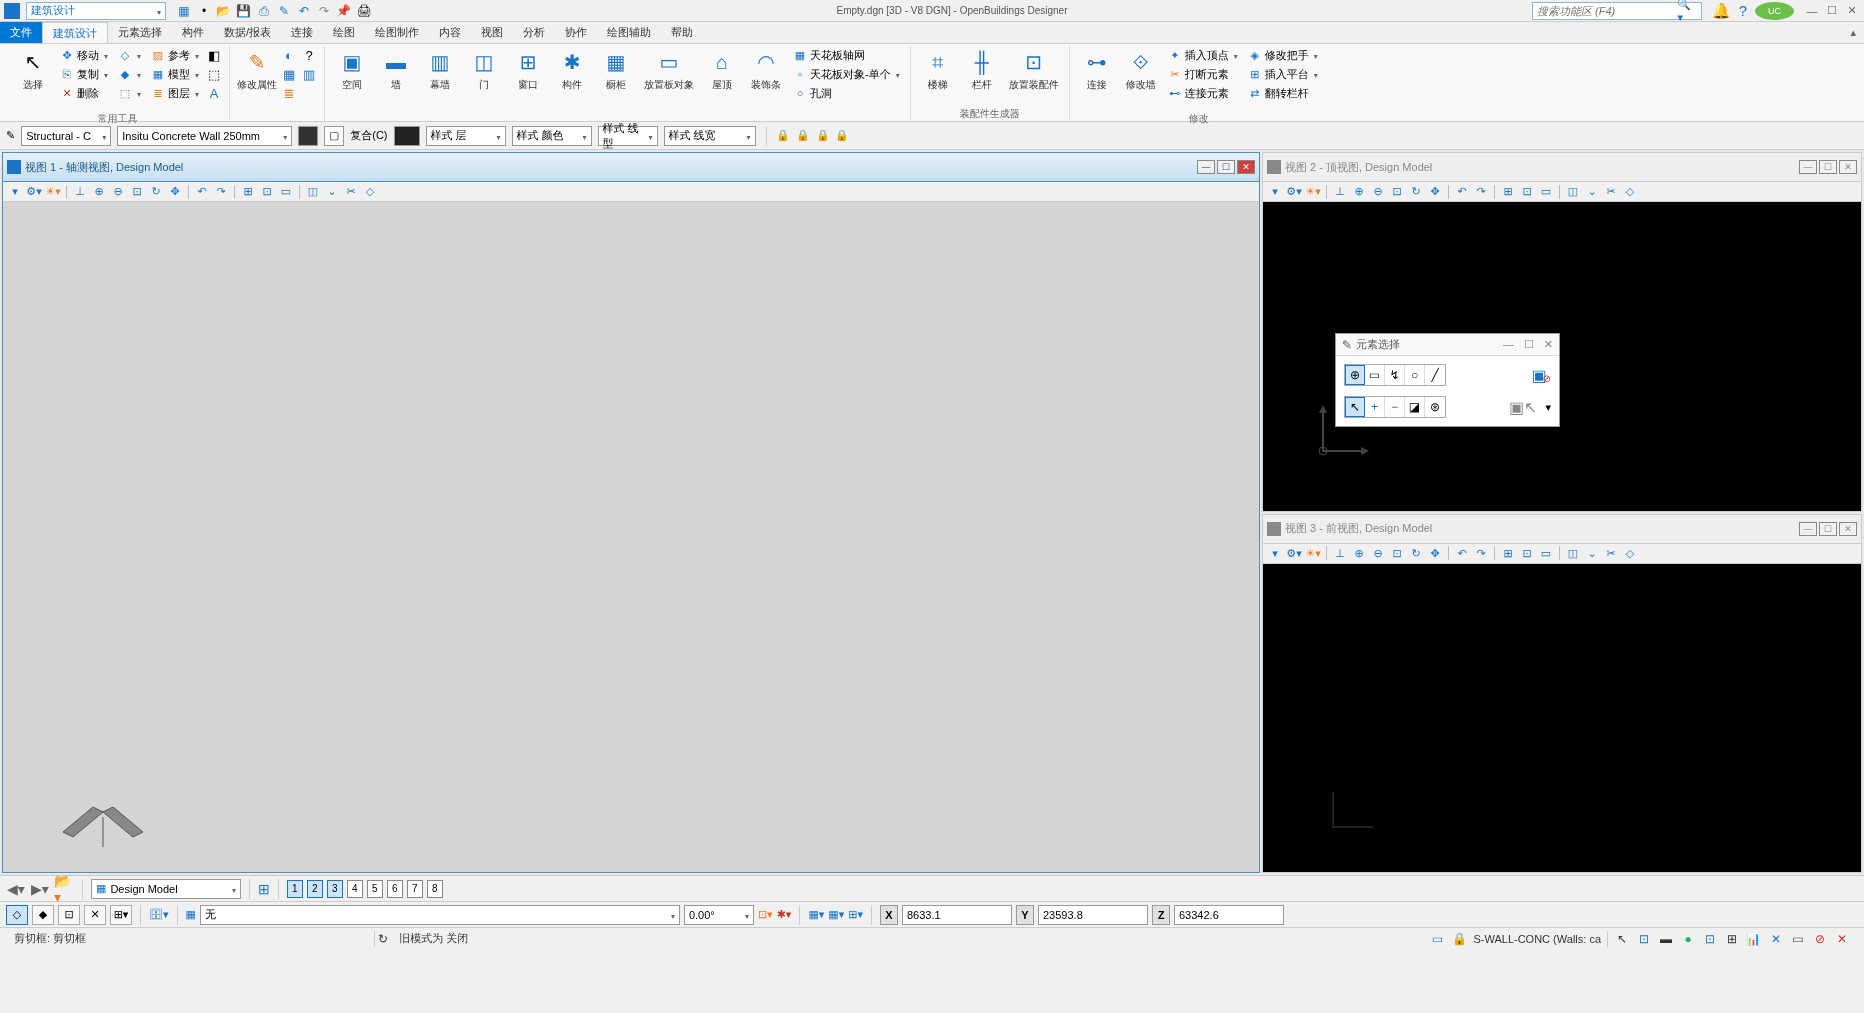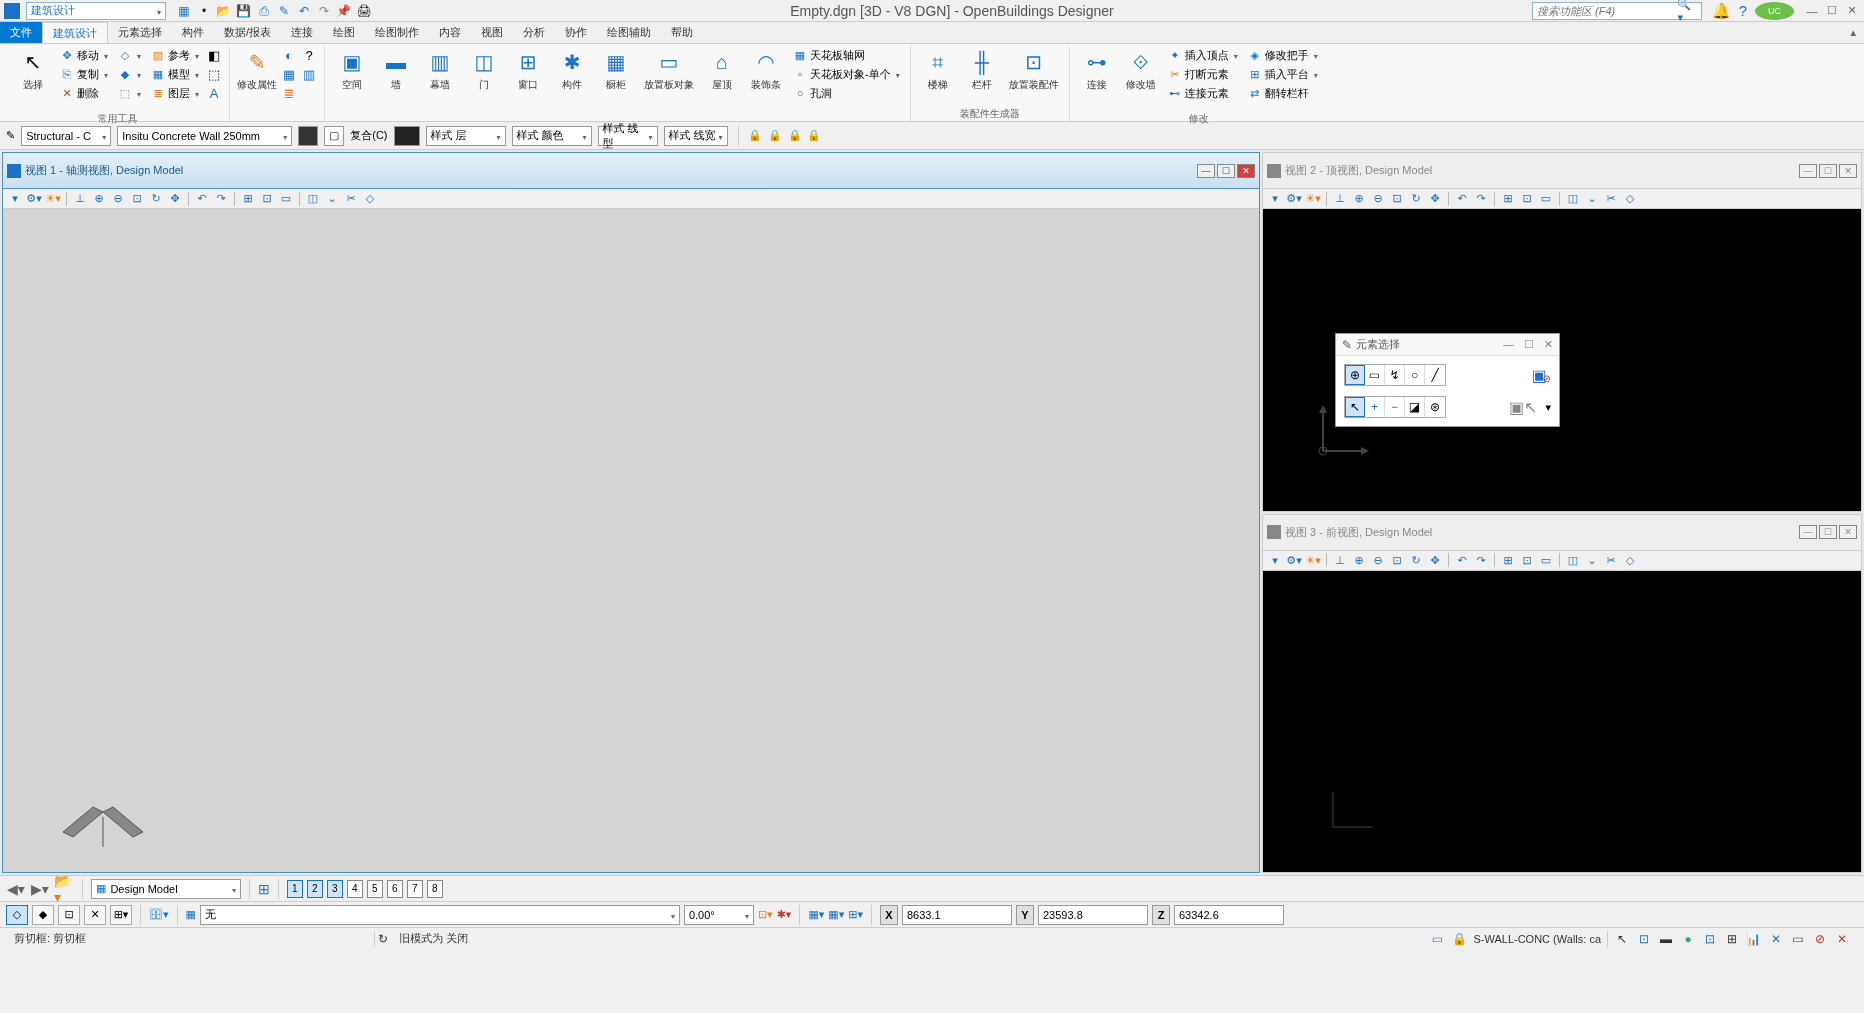--- a/index.html
+++ b/index.html
@@ -4,21 +4,21 @@
 <style>
 * { margin: 0; padding: 0; box-sizing: border-box; font-family: "Microsoft YaHei", Arial, sans-serif; font-size: 11px; }
 body { background: #f0f0f0; width: 1864px; height: 1013px; overflow: hidden; position: relative; }
 
 
 .titlebar { height: 22px; background: #f0f0f0; display: flex; align-items: center; border-bottom: 1px solid #ccc; padding: 0 4px; }
 .titlebar .app-icon { width: 16px; height: 16px; background: #1a73c7; margin-right: 6px; }
 .titlebar .workflow-dropdown { width: 140px; height: 18px; background: #fff; border: 1px solid #8ab4d8; font-size: 11px; padding: 0 4px; display: flex; align-items: center; justify-content: space-between; color: #1a73c7; }
 .titlebar .qat { display: flex; gap: 4px; margin-left: 10px; align-items: center; }
 .titlebar .qat-icon { width: 16px; height: 16px; display: flex; align-items: center; justify-content: center; font-size: 12px; }
-.titlebar .title-text { flex: 1; text-align: center; color: #555; font-size: 14px; }
+.titlebar .title-text { flex: 1; text-align: center; color: #555; font-size: 10px; }
 .titlebar .search-box { width: 170px; height: 18px; background: #fff; border: 1px solid #8ab4d8; display: flex; align-items: center; padding: 0 4px; }
 .titlebar .search-box input { border: none; outline: none; font-size: 11px; font-style: italic; color: #888; width: 100%; }
 .titlebar .right-icons { display: flex; gap: 8px; margin-left: 10px; align-items: center; }
 .titlebar .sys-btns { display: flex; gap: 4px; margin-left: 10px; }
 .titlebar .sys-btn { width: 16px; height: 16px; display: flex; align-items: center; justify-content: center; color: #666; font-size: 11px; }
 
 
 .ribbon-tabs { height: 22px; background: #f0f0f0; display: flex; align-items: stretch; border-bottom: 1px solid #ccc; }
 .ribbon-tab { padding: 0 10px; display: flex; align-items: center; font-size: 11px; color: #333; cursor: pointer; }
 .ribbon-tab.file { background: #0078d4; color: #fff; }
@@ -43,21 +43,21 @@
 .attrbar { height: 28px; background: #f0f0f0; border-bottom: 1px solid #ccc; display: flex; align-items: center; padding: 0 6px; gap: 6px; }
 .attr-dd { height: 20px; background: #fff; border: 1px solid #999; font-size: 11px; padding: 0 4px; display: flex; align-items: center; justify-content: space-between; }
 .attr-btn { width: 20px; height: 20px; border: 1px solid #999; background: #fff; display: flex; align-items: center; justify-content: center; font-size: 11px; }
 .attr-sep { width: 1px; height: 20px; background: #ccc; margin: 0 4px; }
 
 
 .views-area { display: flex; height: 725px; gap: 2px; padding: 2px; background: #e8e8e8; }
 .view-left { flex: 1; display: flex; flex-direction: column; }
 .view-right { width: 600px; display: flex; flex-direction: column; gap: 2px; }
 .view-window { display: flex; flex-direction: column; background: #fff; border: 1px solid #4a90c7; flex: 1; position: relative; }
-.view-titlebar { height: 36px; background: linear-gradient(#e4f0f8,#c8dff0); display: flex; align-items: center; padding: 4px 4px; font-size: 11px; color: #1a5a8a; border-bottom: 1px solid #4a90c7; }
+.view-titlebar { height: 29px; background: linear-gradient(#e4f0f8,#c8dff0); display: flex; align-items: center; padding: 4px 4px; font-size: 11px; color: #1a5a8a; border-bottom: 1px solid #4a90c7; }
 .view-titlebar.inactive { background: #eee; color: #888; border-bottom-color: #ccc; }
 .view-titlebar .vicon { width: 14px; height: 14px; margin-right: 4px; background: #1a73c7; }
 .view-titlebar .vtitle { flex: 1; }
 .view-titlebar .vbtns { display: flex; gap: 2px; }
 .view-titlebar .vbtn { width: 18px; height: 14px; border: 1px solid #888; background: #f0f0f0; font-size: 9px; display: flex; align-items: center; justify-content: center; }
 .view-titlebar .vbtn.close { background: #d04040; color: #fff; }
 .view-toolbar { height: 20px; background: #f0f0f0; display: flex; align-items: center; padding: 0 4px; gap: 3px; border-bottom: 1px solid #ccc; }
 .vt-icon { width: 16px; height: 16px; display: flex; align-items: center; justify-content: center; font-size: 11px; color: #1a73c7; }
 .vt-sep { width: 1px; height: 14px; background: #bbb; margin: 0 2px; }
 .view-canvas { flex: 1; background: #d4d4d4; position: relative; }
@@ -415,21 +415,21 @@
       <span class="dd-arrow"></span>
     </div>
   <div class="attr-dd" style="width:80px;">
       <span>样式 颜色</span>
       <span class="dd-arrow"></span>
     </div>
   <div class="attr-dd" style="width:60px;">
       <span>样式 线型</span>
       <span class="dd-arrow"></span>
     </div>
-  <div class="attr-dd" style="width:64px;">
+  <div class="attr-dd" style="width:92px;">
       <span>样式 线宽</span>
       <span class="dd-arrow"></span>
     </div>
   <div class="attr-sep"></div>
   <span class="sicon blue">🔒</span>
   <span class="sicon blue">🔒</span>
   <span class="sicon blue">🔒</span>
   <span class="sicon red">🔒</span>
 </div>
 

